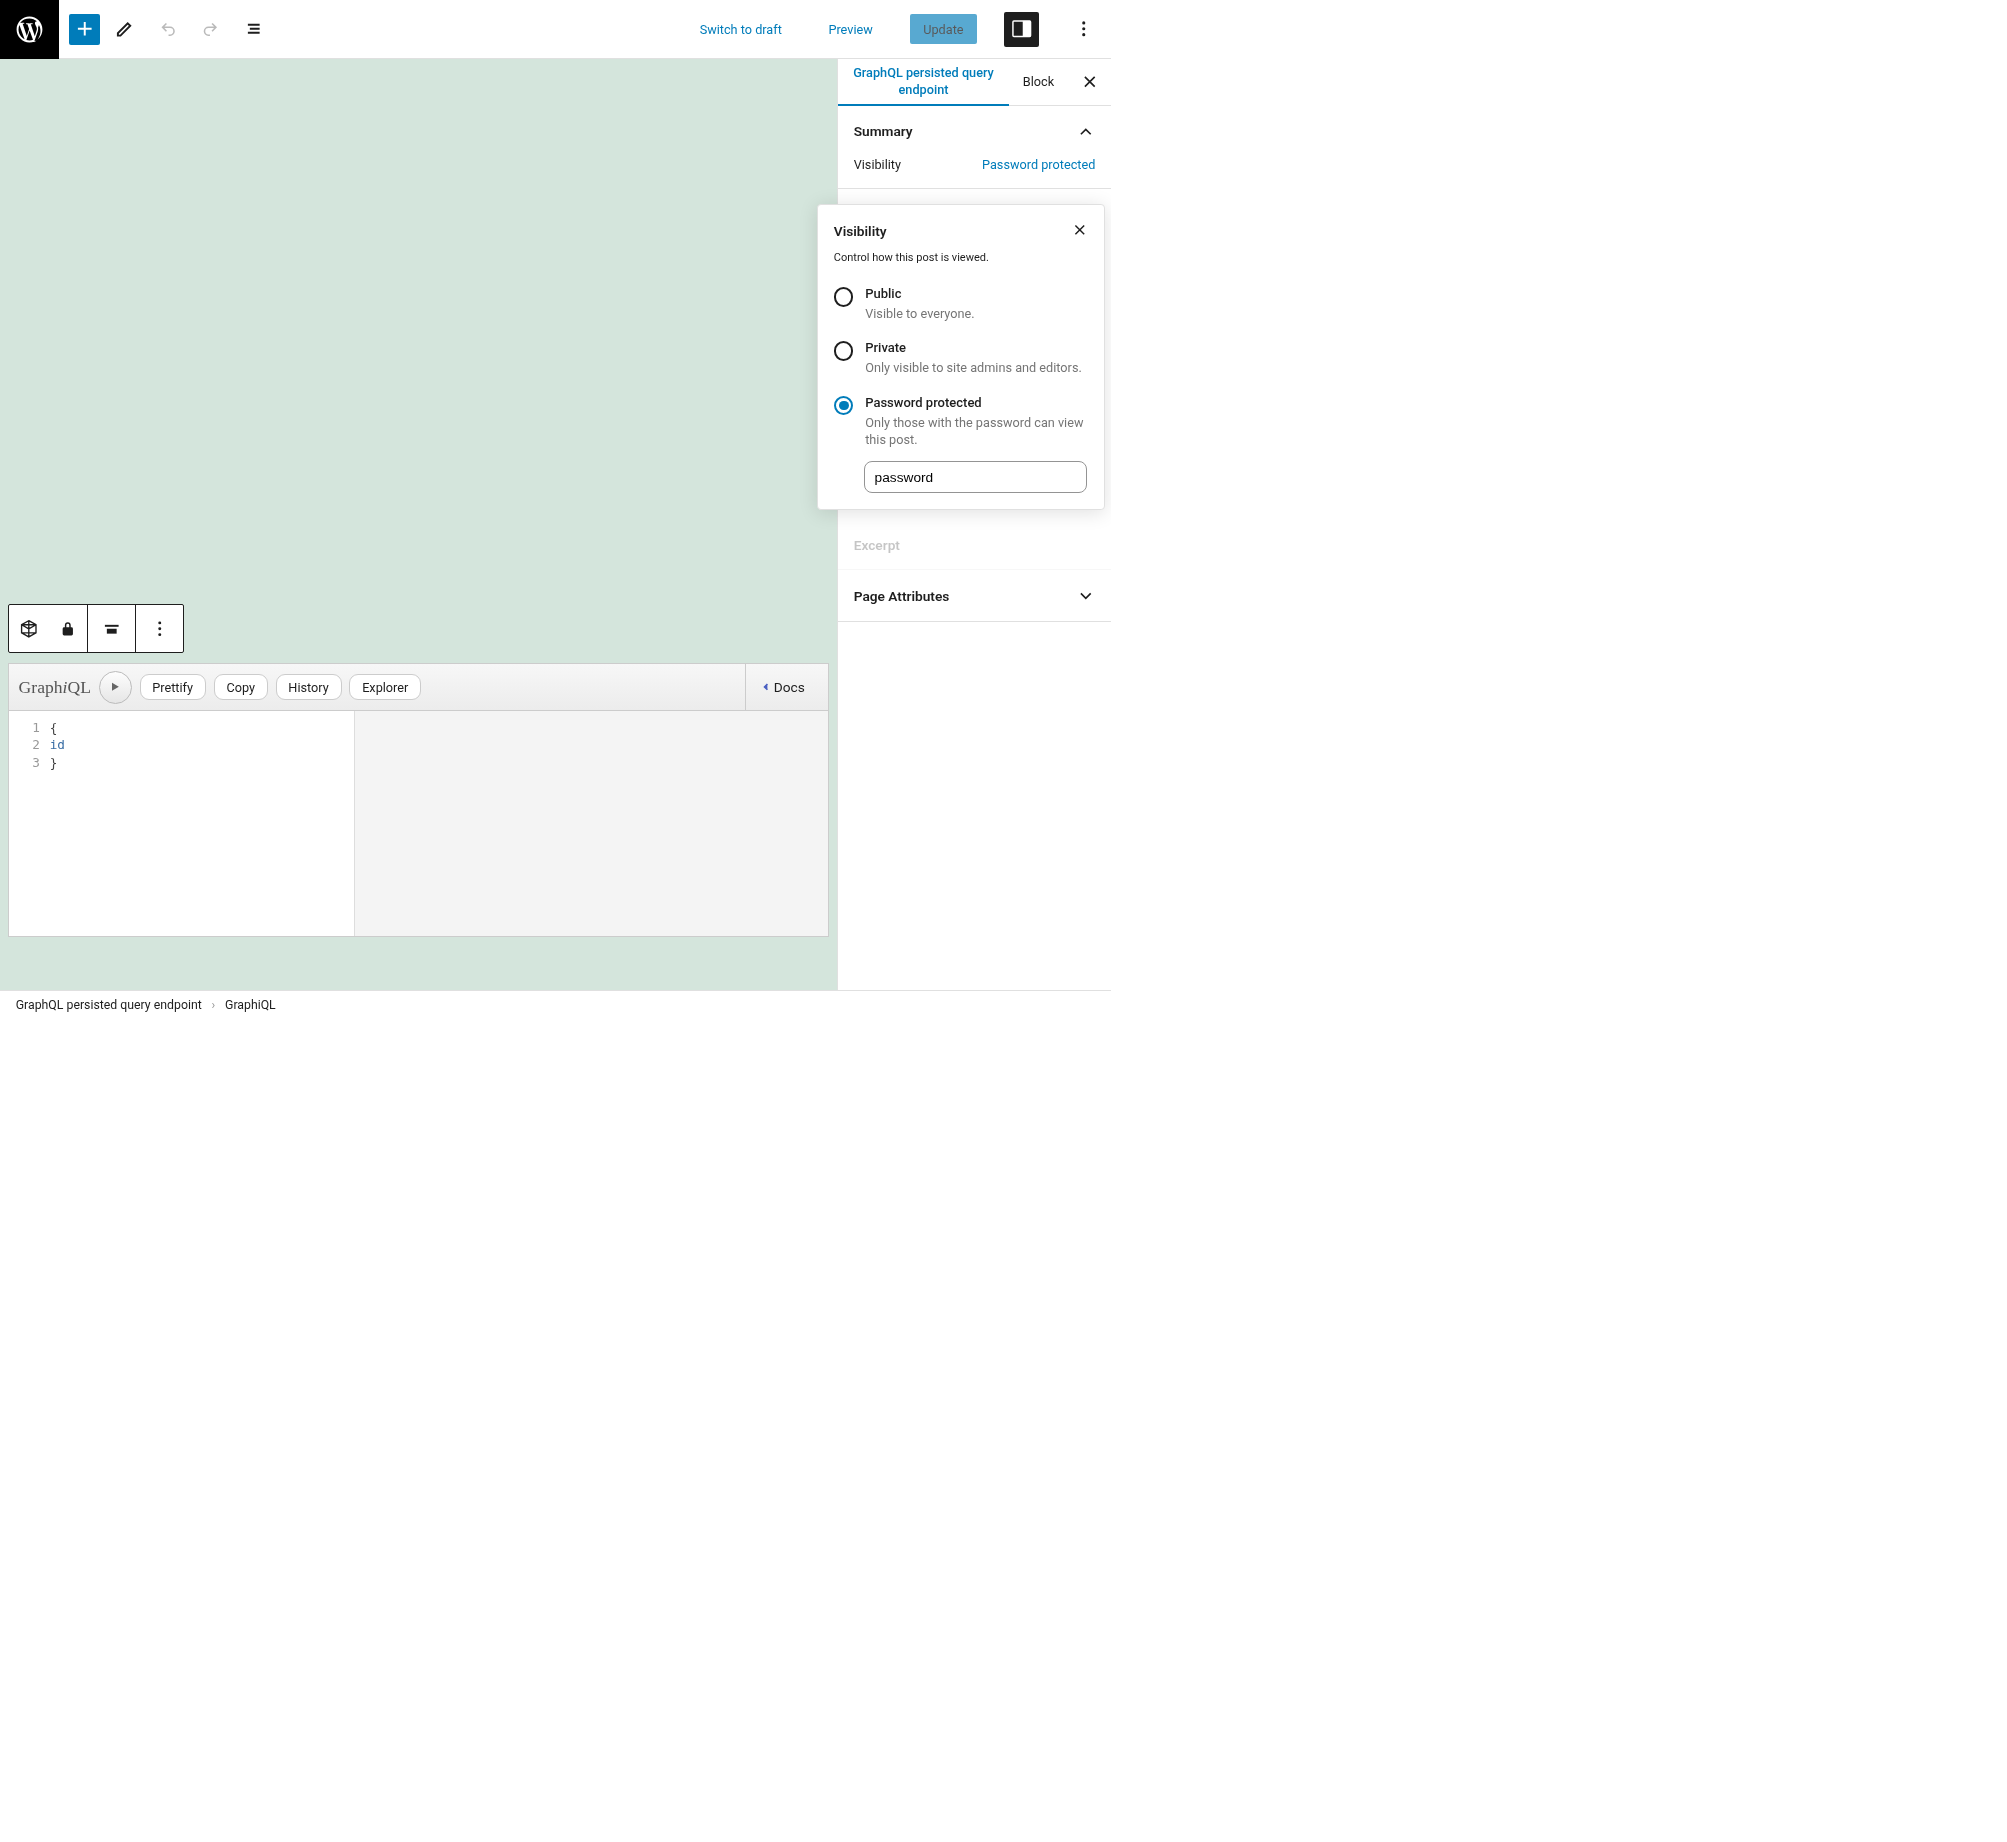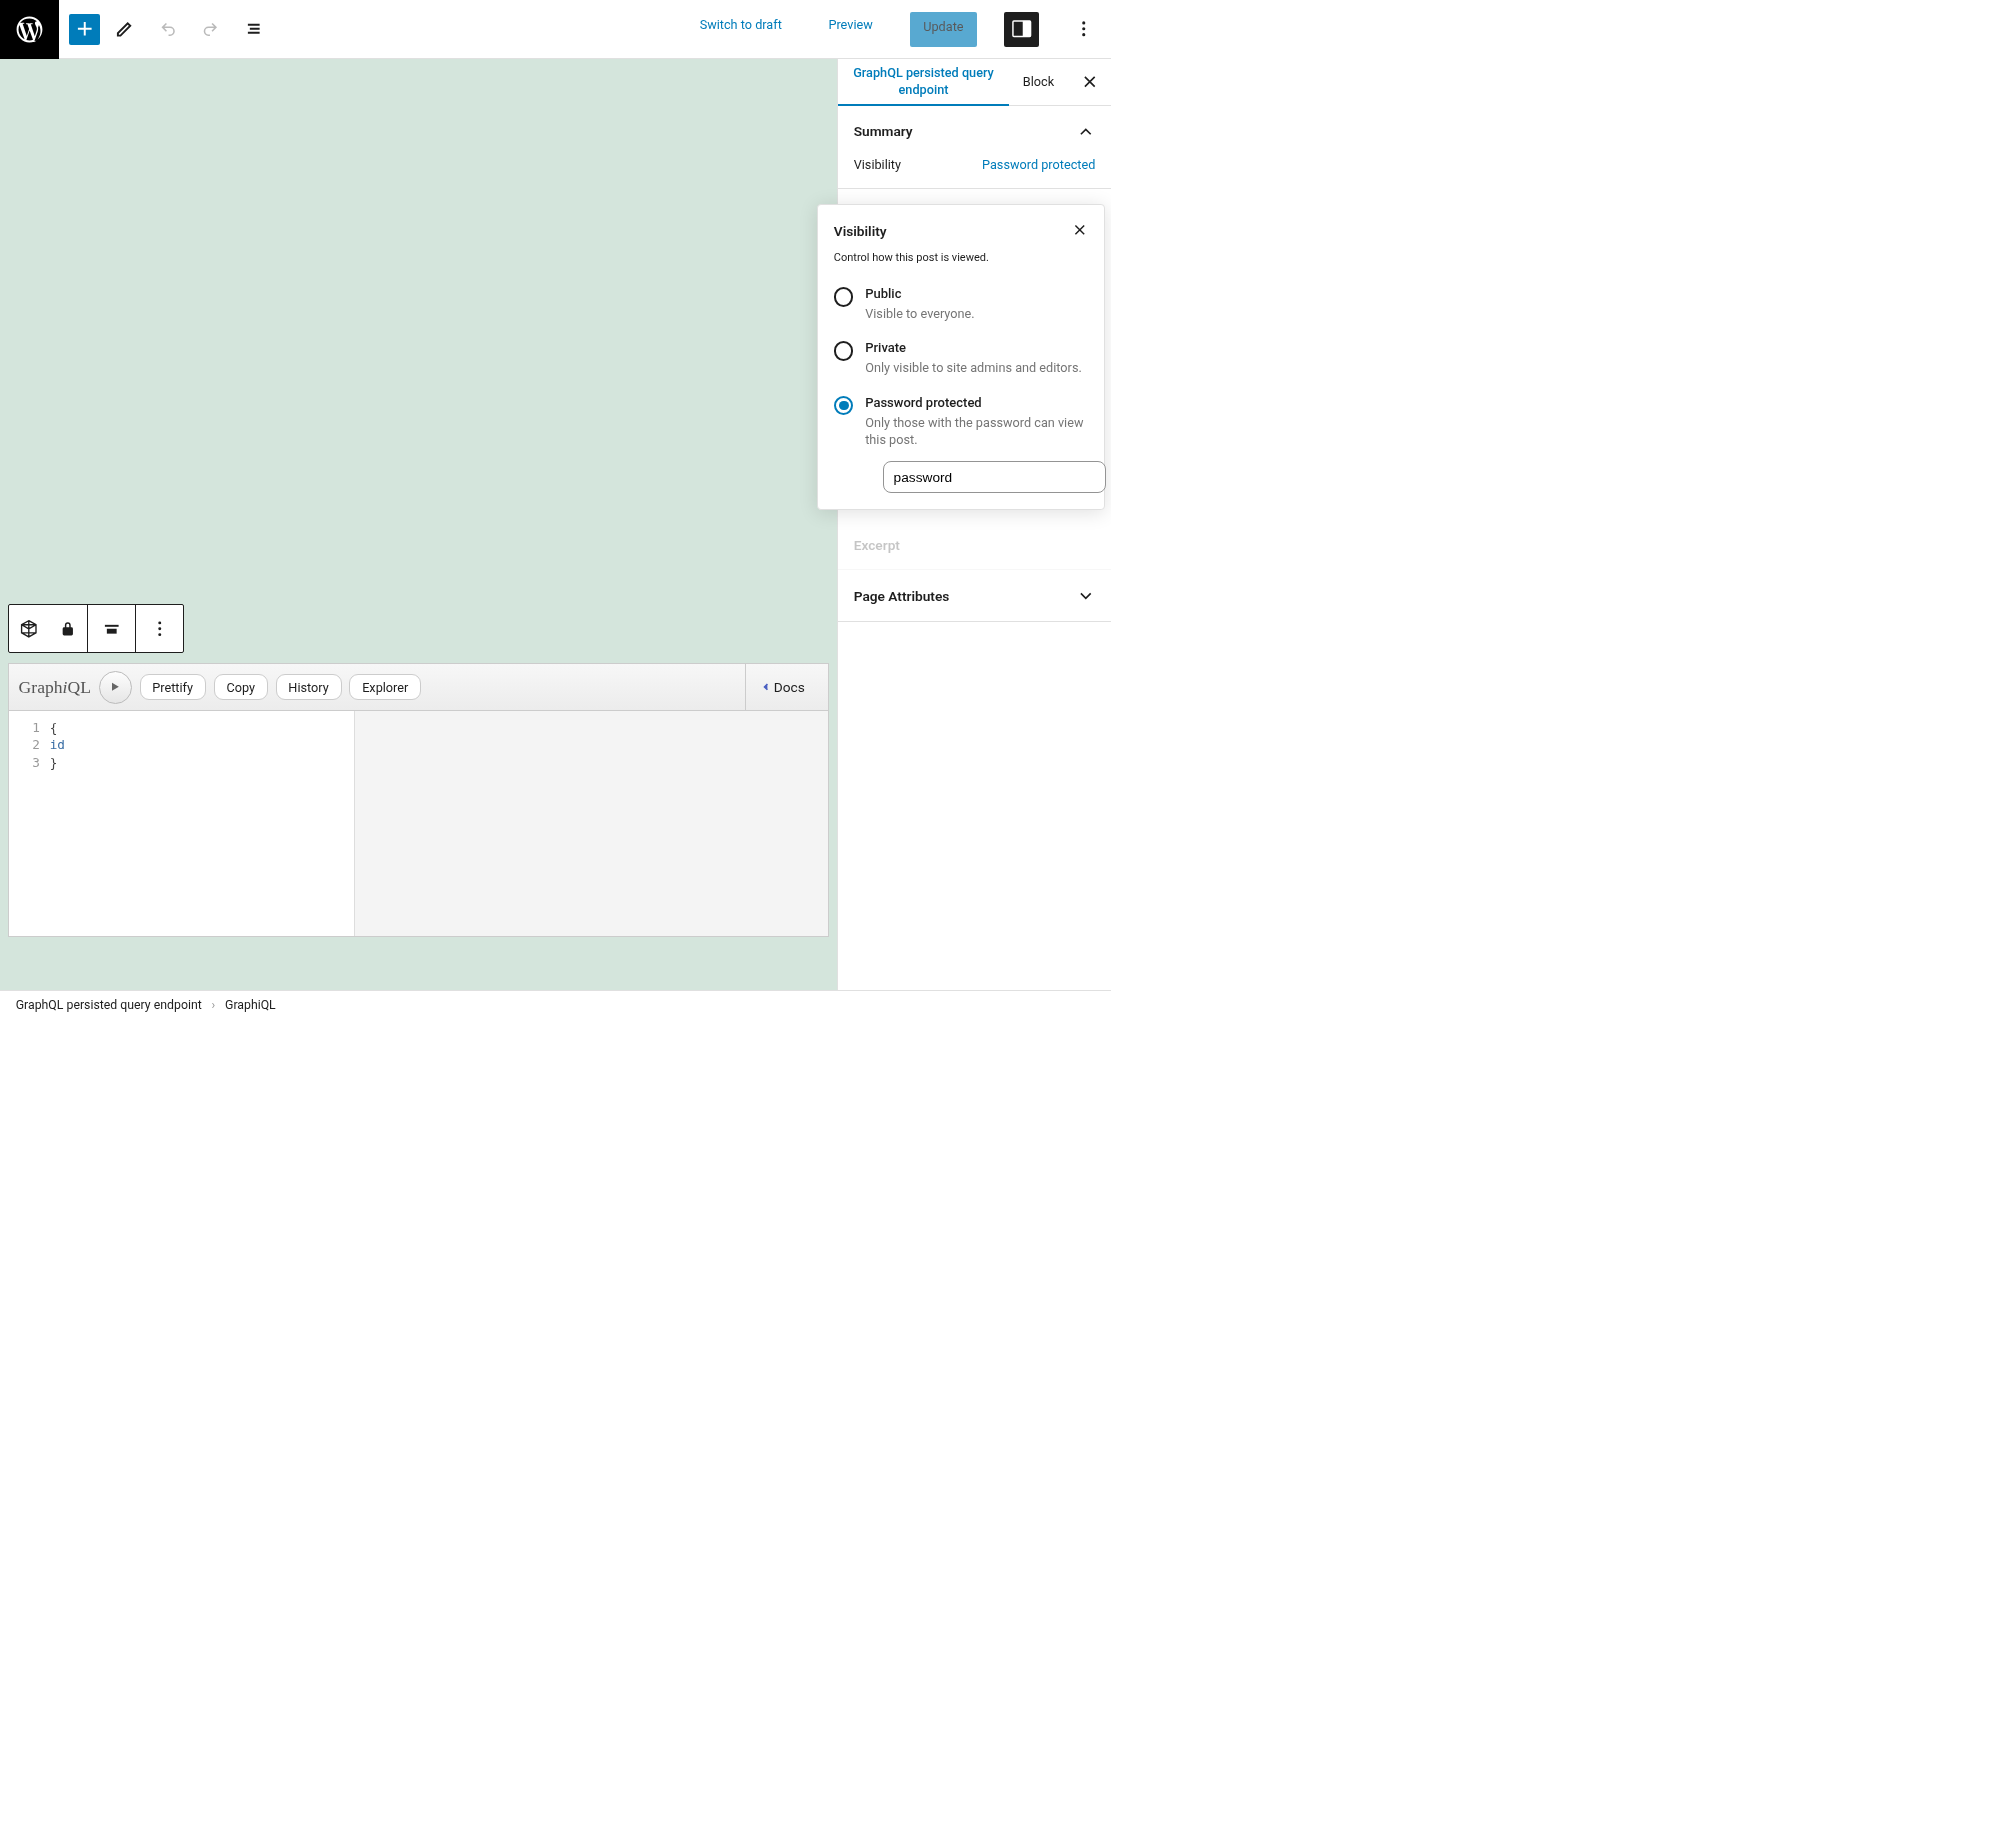--- a/index.html
+++ b/index.html
@@ -6,21 +6,21 @@
 body { font-family: -apple-system, BlinkMacSystemFont, "Segoe UI", Roboto, sans-serif; font-size: 12.7px; color: #1e1e1e; background: #fff; width: 1111px; height: 1019px; overflow: hidden; position: relative; }
 
 
 .top-toolbar { height: 59px; display: flex; align-items: center; border-bottom: 1px solid #e0e0e0; }
 .wp-logo { width: 59px; height: 59px; background: #000; display: flex; align-items: center; justify-content: center; }
 .wp-logo svg { width: 31px; height: 31px; }
 .toolbar-left { display: flex; align-items: center; gap: 7.8px; padding-left: 9.8px; }
 .add-block { width: 31px; height: 31px; background: #007cba; border-radius: 2px; display: flex; align-items: center; justify-content: center; cursor: pointer; }
 .icon-btn { width: 35px; height: 35px; display: flex; align-items: center; justify-content: center; cursor: pointer; border-radius: 2px; }
 .icon-btn.disabled { opacity: 0.3; cursor: default; }
-.toolbar-right { margin-left: auto; display: flex; gap: 27px; padding-right: 9.8px; }
+.toolbar-right { margin-left: auto; display: flex; align-items: center; gap: 27px; padding-right: 9.8px; }
 .link-btn { color: #007cba; font-size: 12.7px; cursor: pointer; padding: 5.9px 9.8px; }
 .update-btn { background: #007cba; color: #000000; padding: 7.8px 13.7px; border-radius: 2px; font-size: 12.7px; cursor: pointer; opacity: 0.65; }
 .settings-btn { width: 35px; height: 35px; background: #1e1e1e; border-radius: 2px; display: flex; align-items: center; justify-content: center; cursor: pointer; }
 .more-btn { width: 35px; height: 35px; display: flex; align-items: center; justify-content: center; cursor: pointer; }
 
 
 .main { display: flex; height: calc(100% - 59px - 29px); }
 .canvas { flex: 1; background: #d4e5dc; position: relative; overflow: hidden; }
 .post-title { font-size: 82px; font-weight: 400; line-height: 1.15; color: #2c3338; padding: 59px 69px 19.6px 69px; letter-spacing: -1px; }
 
@@ -65,21 +65,21 @@
 .popover-header { display: flex; justify-content: space-between; align-items: center; margin-bottom: 9.8px; }
 .popover-title { font-weight: 600; font-size: 13.7px; }
 .popover-desc { font-size: 11px; color: #1e1e1e; margin-bottom: 22px; }
 .radio-option { display: flex; gap: 11.8px; margin-bottom: 17.6px; cursor: pointer; }
 .radio-option:last-of-type { margin-bottom: 11.8px; }
 .radio { width: 19.6px; height: 19.6px; border: 2px solid #1e1e1e; border-radius: 50%; flex-shrink: 0; margin-top: 1px; position: relative; }
 .radio.checked { border-color: #007cba; }
 .radio.checked::after { content: ""; position: absolute; inset: 2.9px; background: #007cba; border-radius: 50%; }
 .radio-label { font-size: 13px; font-weight: 500; color: #1e1e1e; }
 .radio-desc { font-size: 12.7px; color: #757575; margin-top: 3.9px; line-height: 1.4; }
-.password-input { width: 223px; margin-left: 49px; padding: 7.8px 9.8px; border: 1px solid #949494; border-radius: 8px; font-size: 13.7px; }
+.password-input { width: 223px; margin-left: 30px; padding: 7.8px 9.8px; border: 1px solid #949494; border-radius: 8px; font-size: 13.7px; }
 
 
 .footer { height: 29px; border-top: 1px solid #e0e0e0; display: flex; align-items: center; padding: 0 15.7px; font-size: 12.3px; gap: 9.8px; color: #1e1e1e; background: #fff; }
 .footer .crumb { cursor: pointer; }
 .footer .sep { color: #999; }
 </style>
 </head>
 <body>
 
 <div class="top-toolbar">

